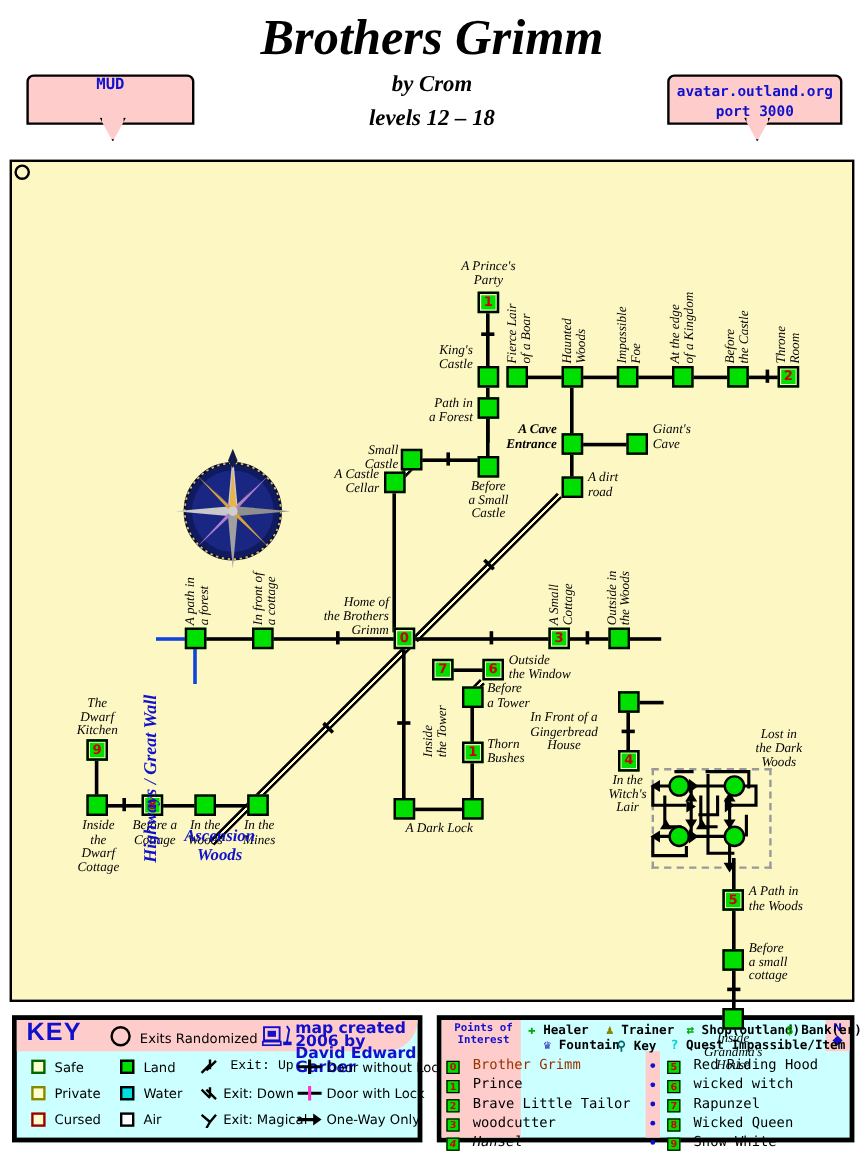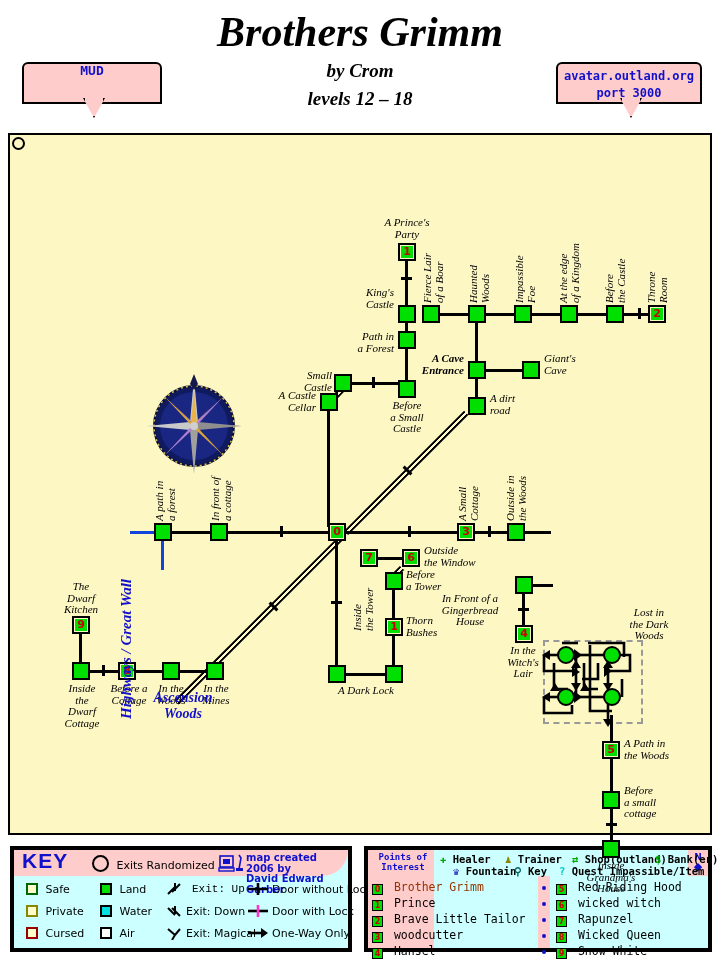--- a/index.html
+++ b/index.html
@@ -96,21 +96,21 @@
   #legend-right{left:364px;top:846px;width:348px;height:106px;background:#ccffff;}
   #key-pink{position:absolute;left:0;top:0;width:334px;height:26px;background:#ffcccc;
       border-radius:0 0 60px 0;}
   #key-word{position:absolute;left:8px;top:-1px;font-family:"Liberation Sans",sans-serif;
       font-weight:bold;font-size:21px;color:#1111cc;letter-spacing:1px;}
   .kitem{position:absolute;font-family:"DejaVu Sans",sans-serif;font-size:11px;
       color:#000;white-space:nowrap;}
   .sw{display:inline-block;width:12px;height:12px;box-sizing:border-box;
       vertical-align:-2px;margin-right:4px;}
   #credit{position:absolute;left:232px;top:3px;font-family:"DejaVu Sans",sans-serif;
-      font-weight:bold;font-size:10px;line-height:10.5px;color:#1111cc;}
+      font-weight:bold;font-size:13px;line-height:10.5px;color:#1111cc;}
 
   #poi-pink{position:absolute;left:0;top:0;width:66px;height:98px;background:#ffcccc;}
   #poi-pink2{position:absolute;left:170px;top:26px;width:12px;height:72px;background:#ffcccc;}
   #poi-pink3{position:absolute;left:320px;top:0;width:20px;height:26px;background:#ffcccc;}
   #poi-title{position:absolute;left:3px;top:2px;width:64px;
       font-family:"DejaVu Sans Mono",monospace;font-weight:bold;font-size:9px;
       line-height:10px;color:#1111cc;text-align:center;}
   .poi-ic{position:absolute;font-family:"DejaVu Sans Mono",monospace;font-size:10.5px;
       color:#000;white-space:nowrap;font-weight:bold;}
   .poi-row{position:absolute;font-family:"DejaVu Sans Mono",monospace;font-size:11.5px;
@@ -265,20 +265,23 @@
 
   <div class="rm" style="left:200px;top:388px;"></div>
   <div class="vert" style="left: 200px; top: 322px; height: 64px; white-space: pre-line;">In front of
 a cottage</div>
   <div class="h" style="left:216px;top:396px;width:110px;"></div>
   <div class="door" style="left:270px;top:391px;"></div>
 
   <div class="rm quest" style="left: 318px; top: 388px; white-space: pre-line;">
     <span class="n">0</span>
   </div>
+  <div class="lb r" style="left: 222px; top: 362px; width: 92px; white-space: pre-line;">Home of
+the Brothers
+Grimm</div>
   <div class="h" style="left:334px;top:396px;width:114px;"></div>
   <div class="door" style="left:398px;top:391px;"></div>
 
   <div class="rm quest" style="left: 447px; top: 388px; white-space: pre-line;">
     <span class="n">3</span>
   </div>
   <div class="vert" style="left: 447px; top: 326px; height: 60px; white-space: pre-line;">A Small
 Cottage</div>
   <div class="h" style="left:463px;top:396px;width:38px;"></div>
   <div class="door" style="left:478px;top:391px;"></div>
@@ -567,21 +570,21 @@
     <span>Brother Grimm</span></div>
   <div class="poi-row" style="left:4px;top:46px;">
     <span class="nbadge q">1</span>
     <span>Prince</span></div>
   <div class="poi-row" style="left:4px;top:62px;">
     <span class="nbadge q">2</span>
     <span>Brave Little Tailor</span></div>
   <div class="poi-row" style="left:4px;top:78px;">
     <span class="nbadge q">3</span>
     <span>woodcutter</span></div>
-  <div class="poi-row" style="left:4px;top:94px;">
+  <div class="poi-row" style="left:4px;top:94px;font-style:italic;">
     <span class="nbadge q">4</span>
     <span>Hansel</span></div>
 
   <div class="dot" style="left:174px;top:36px;"></div>
   <div class="dot" style="left:174px;top:52px;"></div>
   <div class="dot" style="left:174px;top:68px;"></div>
   <div class="dot" style="left:174px;top:84px;"></div>
   <div class="dot" style="left:174px;top:100px;"></div>
 
   <div class="poi-row" style="left:188px;top:30px;">

